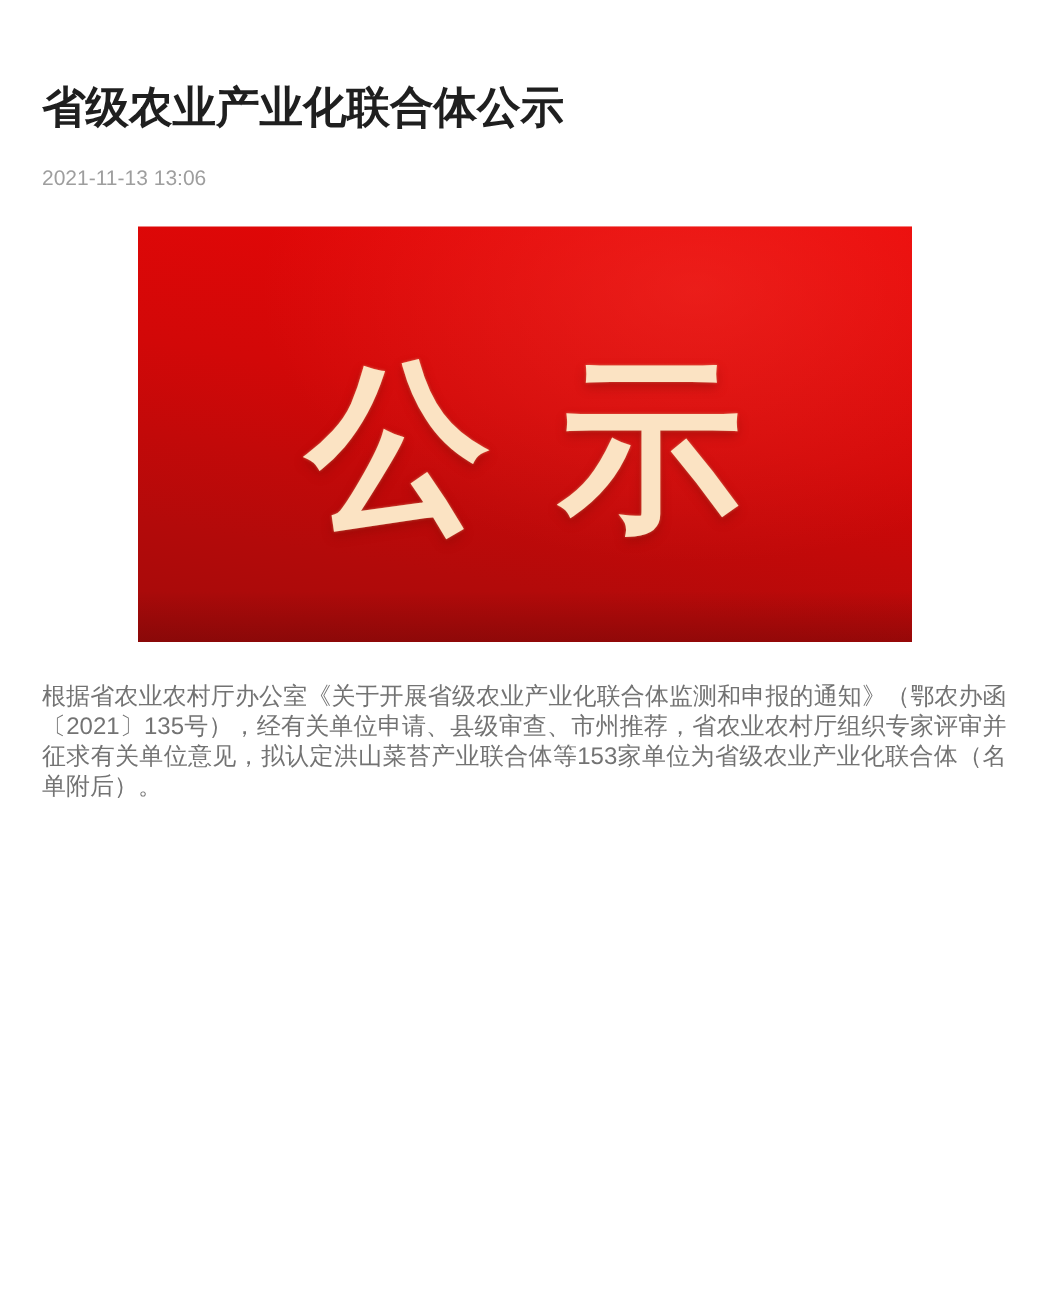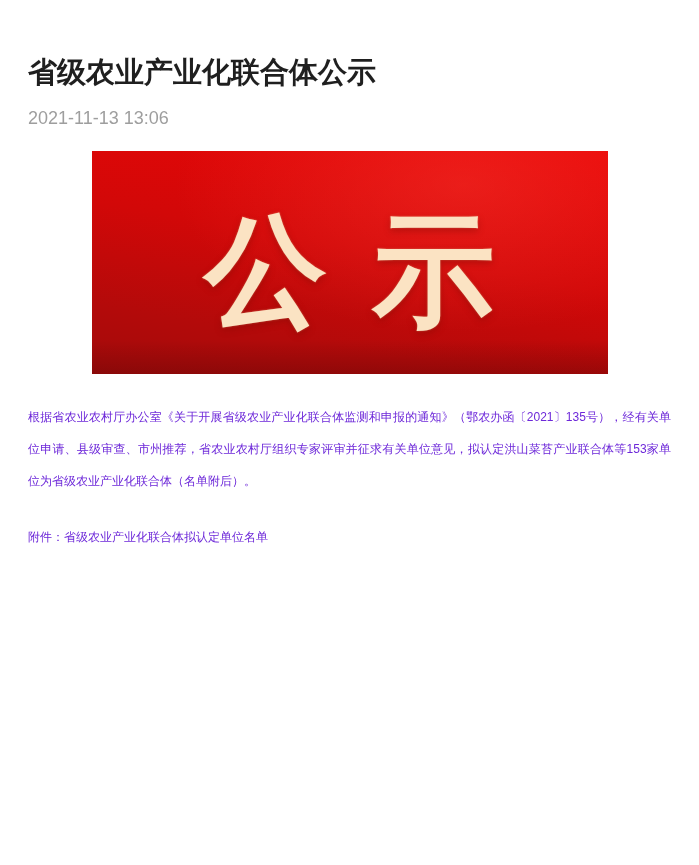--- a/index.html
+++ b/index.html
@@ -17,28 +17,28 @@
   }
   .article-title {
     margin-top: 36px;
     font-size: 29px;
     line-height: 32px;
     font-weight: bold;
     color: #1f1f1f;
   }
   .publish-time {
     margin-top: 22px;
-    font-size: 18px;
+    font-size: 14px;
     line-height: 16px;
     color: #9e9e9e;
   }
   .banner {
     position: relative;
     width: 516px;
-    height: 223px;
+    height: 277px;
     margin: 25px auto 0 auto;
     background:
       radial-gradient(ellipse at 72% 15%, rgba(255, 70, 60, 0.35), rgba(255,70,60,0) 55%),
       linear-gradient(190deg, #ea0707 0%, #d20808 45%, #b30a0a 78%, #a30a0a 100%);
     display: flex;
     align-items: center;
     justify-content: center;
     overflow: hidden;
   }
   .banner::after {
@@ -60,39 +60,38 @@
     color: #fbe3c3;
     text-shadow: 0 3px 7px rgba(130, 10, 5, 0.45), 0 0 2px rgba(250, 200, 150, 0.6);
     white-space: nowrap;
     user-select: none;
   }
   .article-body {
     margin-top: 3px;
   }
   .article-body p {
     margin-top: 24px;
-    font-size: 12px;
-    line-height: 32px;
-    color: #6d28d9;
+    font-size: 16px;
+    line-height: 20px;
+    color: #737373;
     text-align: justify;
     word-break: break-all;
   }
   .article-body p.first { margin-top: 27px; }
 </style>
 </head>
 <body>
 
 <div class="page">
 
   <h1 class="article-title">省级农业产业化联合体公示</h1>
 
   <div class="publish-time">2021-11-13 13:06</div>
 
   <div class="banner" style="background: radial-gradient(at 72% 15%, rgba(255, 70, 60, 0.35), rgba(255, 70, 60, 0) 55%), linear-gradient(190deg, rgb(234, 7, 7) 0%, rgb(210, 8, 8) 45%, rgb(179, 10, 10) 78%, rgb(163, 10, 10) 100%);">
     <div class="banner-text" style="color: rgb(251, 227, 195);">公示</div>
   </div>
 
   <div class="article-body">
     <p class="first">根据省农业农村厅办公室《关于开展省级农业产业化联合体监测和申报的通知》（鄂农办函〔2021〕135号），经有关单位申请、县级审查、市州推荐，省农业农村厅组织专家评审并征求有关单位意见，拟认定洪山菜苔产业联合体等153家单位为省级农业产业化联合体（名单附后）。</p>
-    <p>附件：省级农业产业化联合体拟认定单位名单</p>
   </div>
 
 </div>
 
 </body></html>

